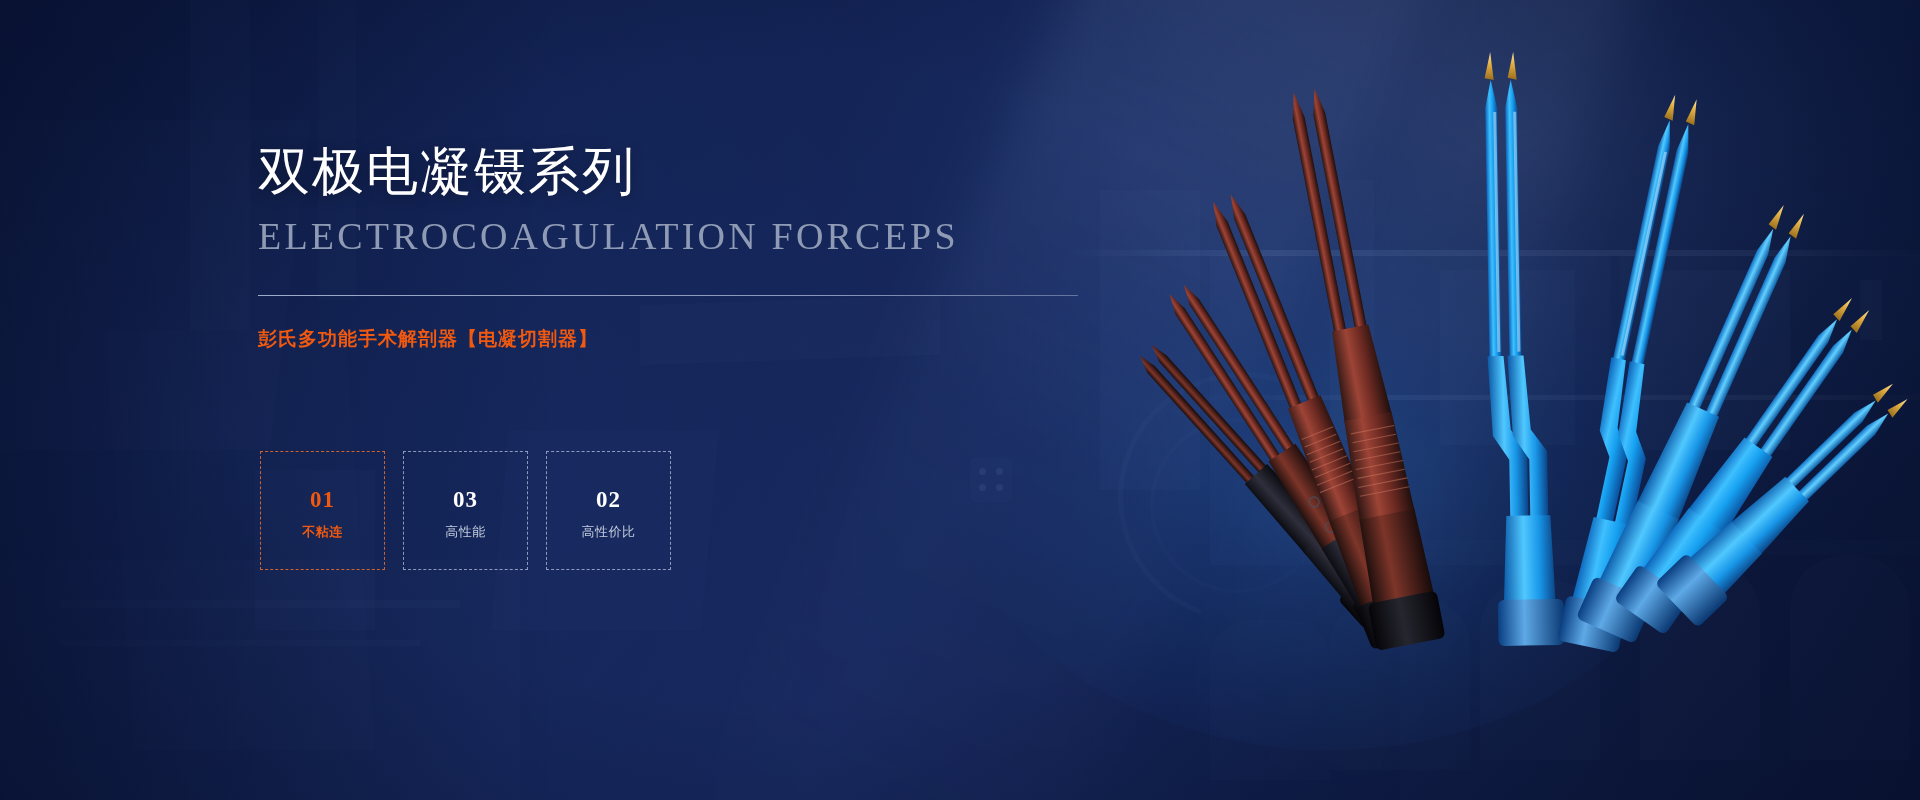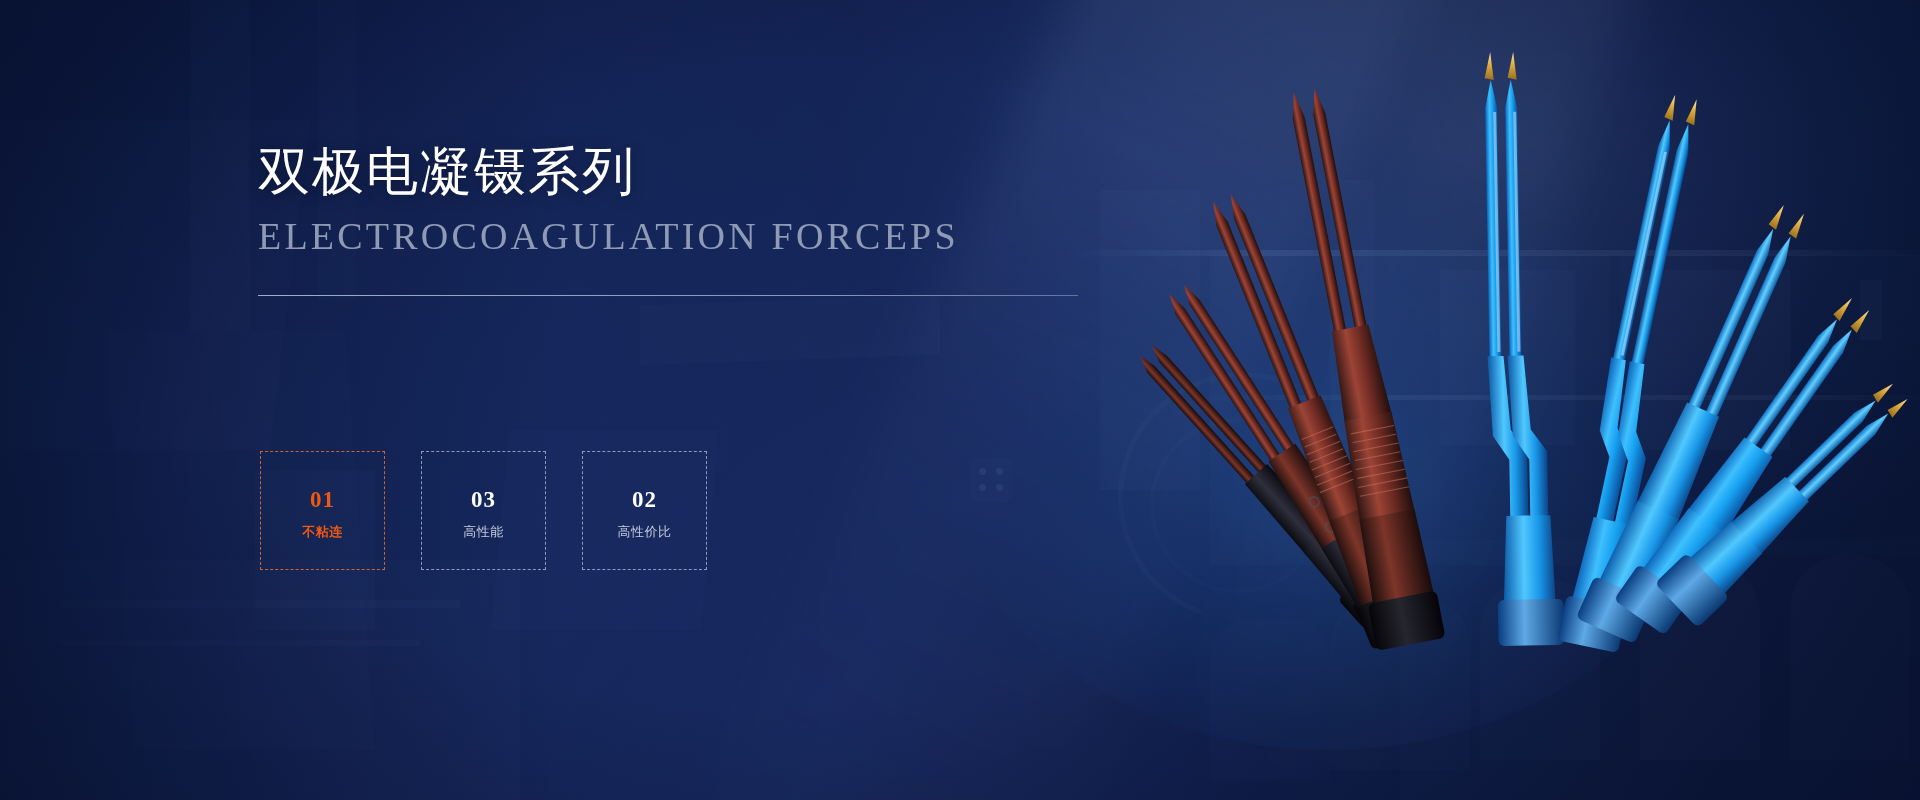--- a/index.html
+++ b/index.html
@@ -118,21 +118,21 @@
   }
   .subtitle{
     position:absolute; left:0; top:325px;
     font-size:19px; line-height:28px; letter-spacing:1px;
     color:#f0590f; font-weight:700; white-space:nowrap;
   }
 
   
   .features{
     position:absolute; left:2px; top:451px;
-    display:flex; gap:36px;
+    display:flex; gap:18px;
   }
   .feature{
     width:125px; height:119px;
     border:1px dashed rgba(215,225,245,0.62);
     display:flex; flex-direction:column;
     align-items:center; justify-content:center;
     padding-top:6px;
   }
   .feature .num{
     font-size:23px; font-weight:700; line-height:28px;
@@ -373,20 +373,21 @@
   </div>
 
   <div class="content">
 
     <div class="title-cn">双极电凝镊系列</div>
 
     <div class="title-en">ELECTROCOAGULATION FORCEPS</div>
 
     <div class="divider"></div>
 
+    <div class="subtitle">彭氏多功能手术解剖器【电凝切割器】</div>
 
     <div class="features">
 
       <div class="feature active">
         <span class="num">01</span>
         <span class="lbl">不粘连</span>
       </div>
 
 
       <div class="feature">

